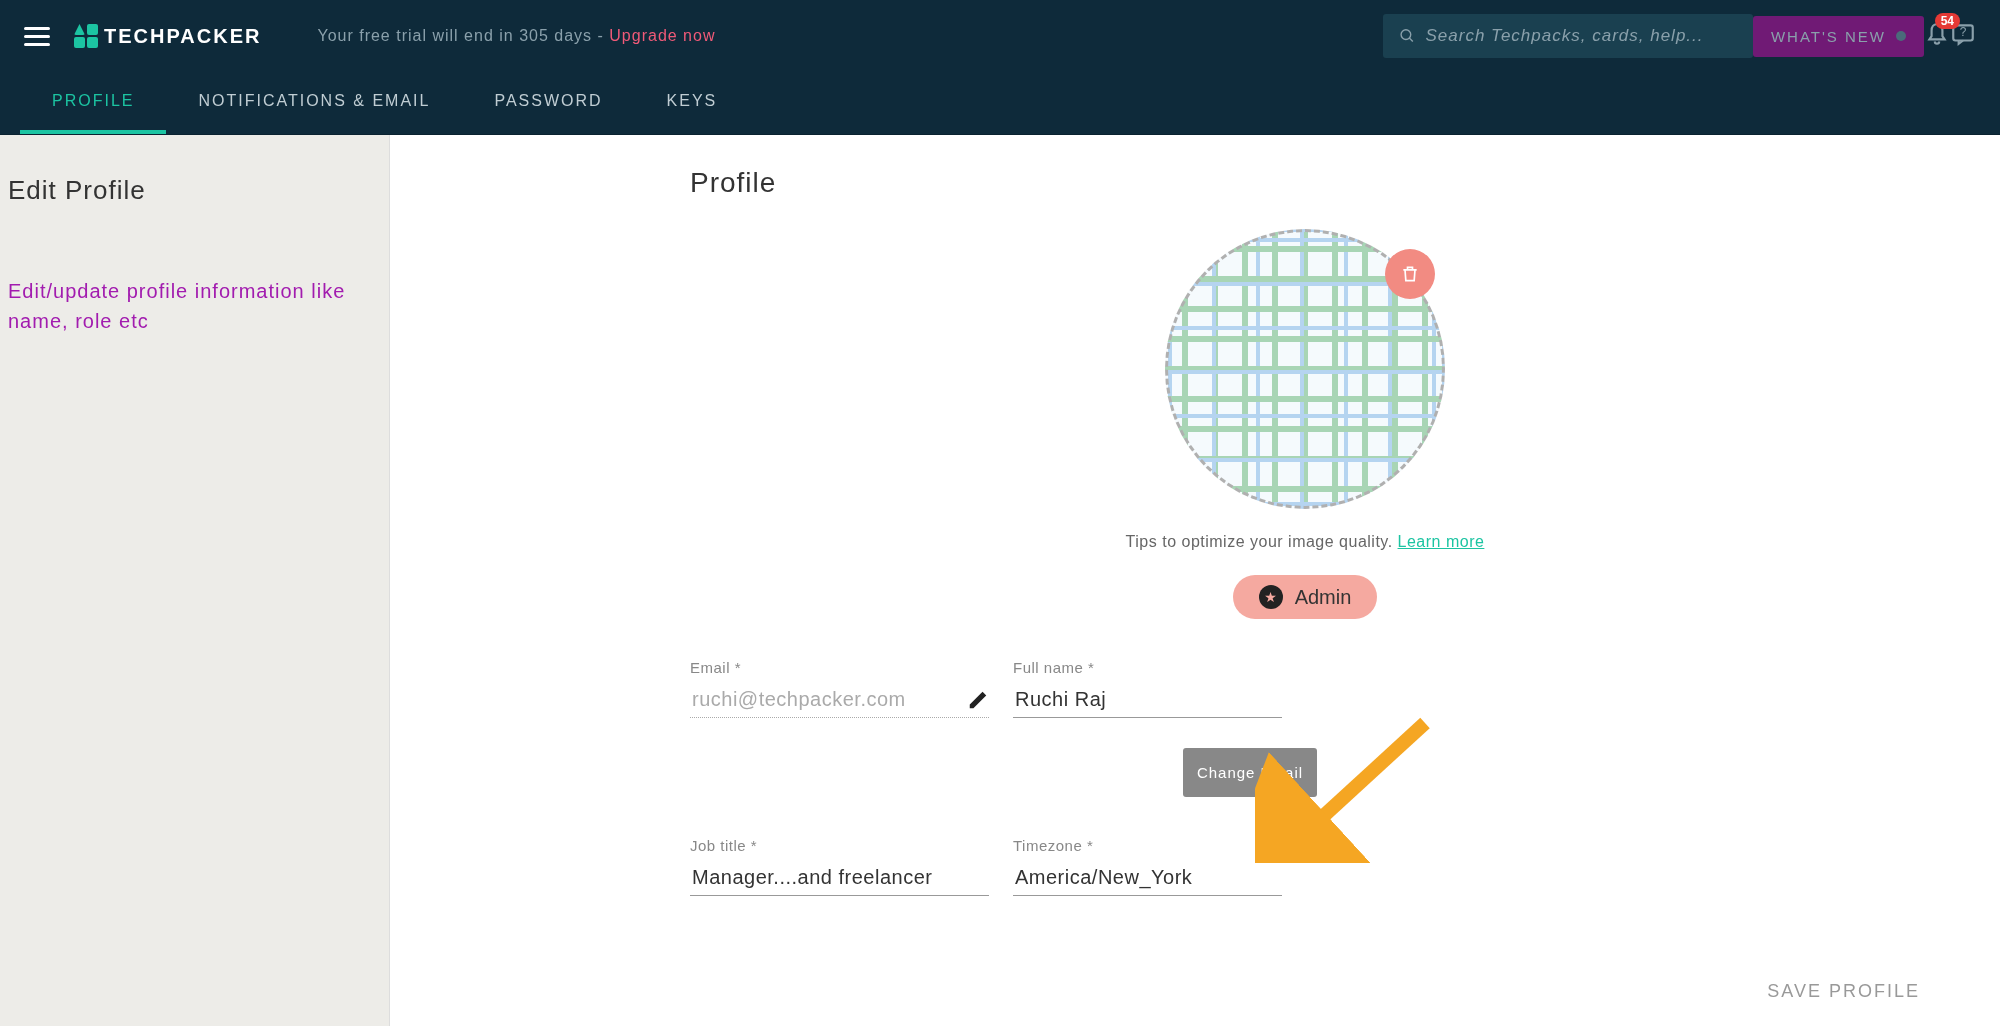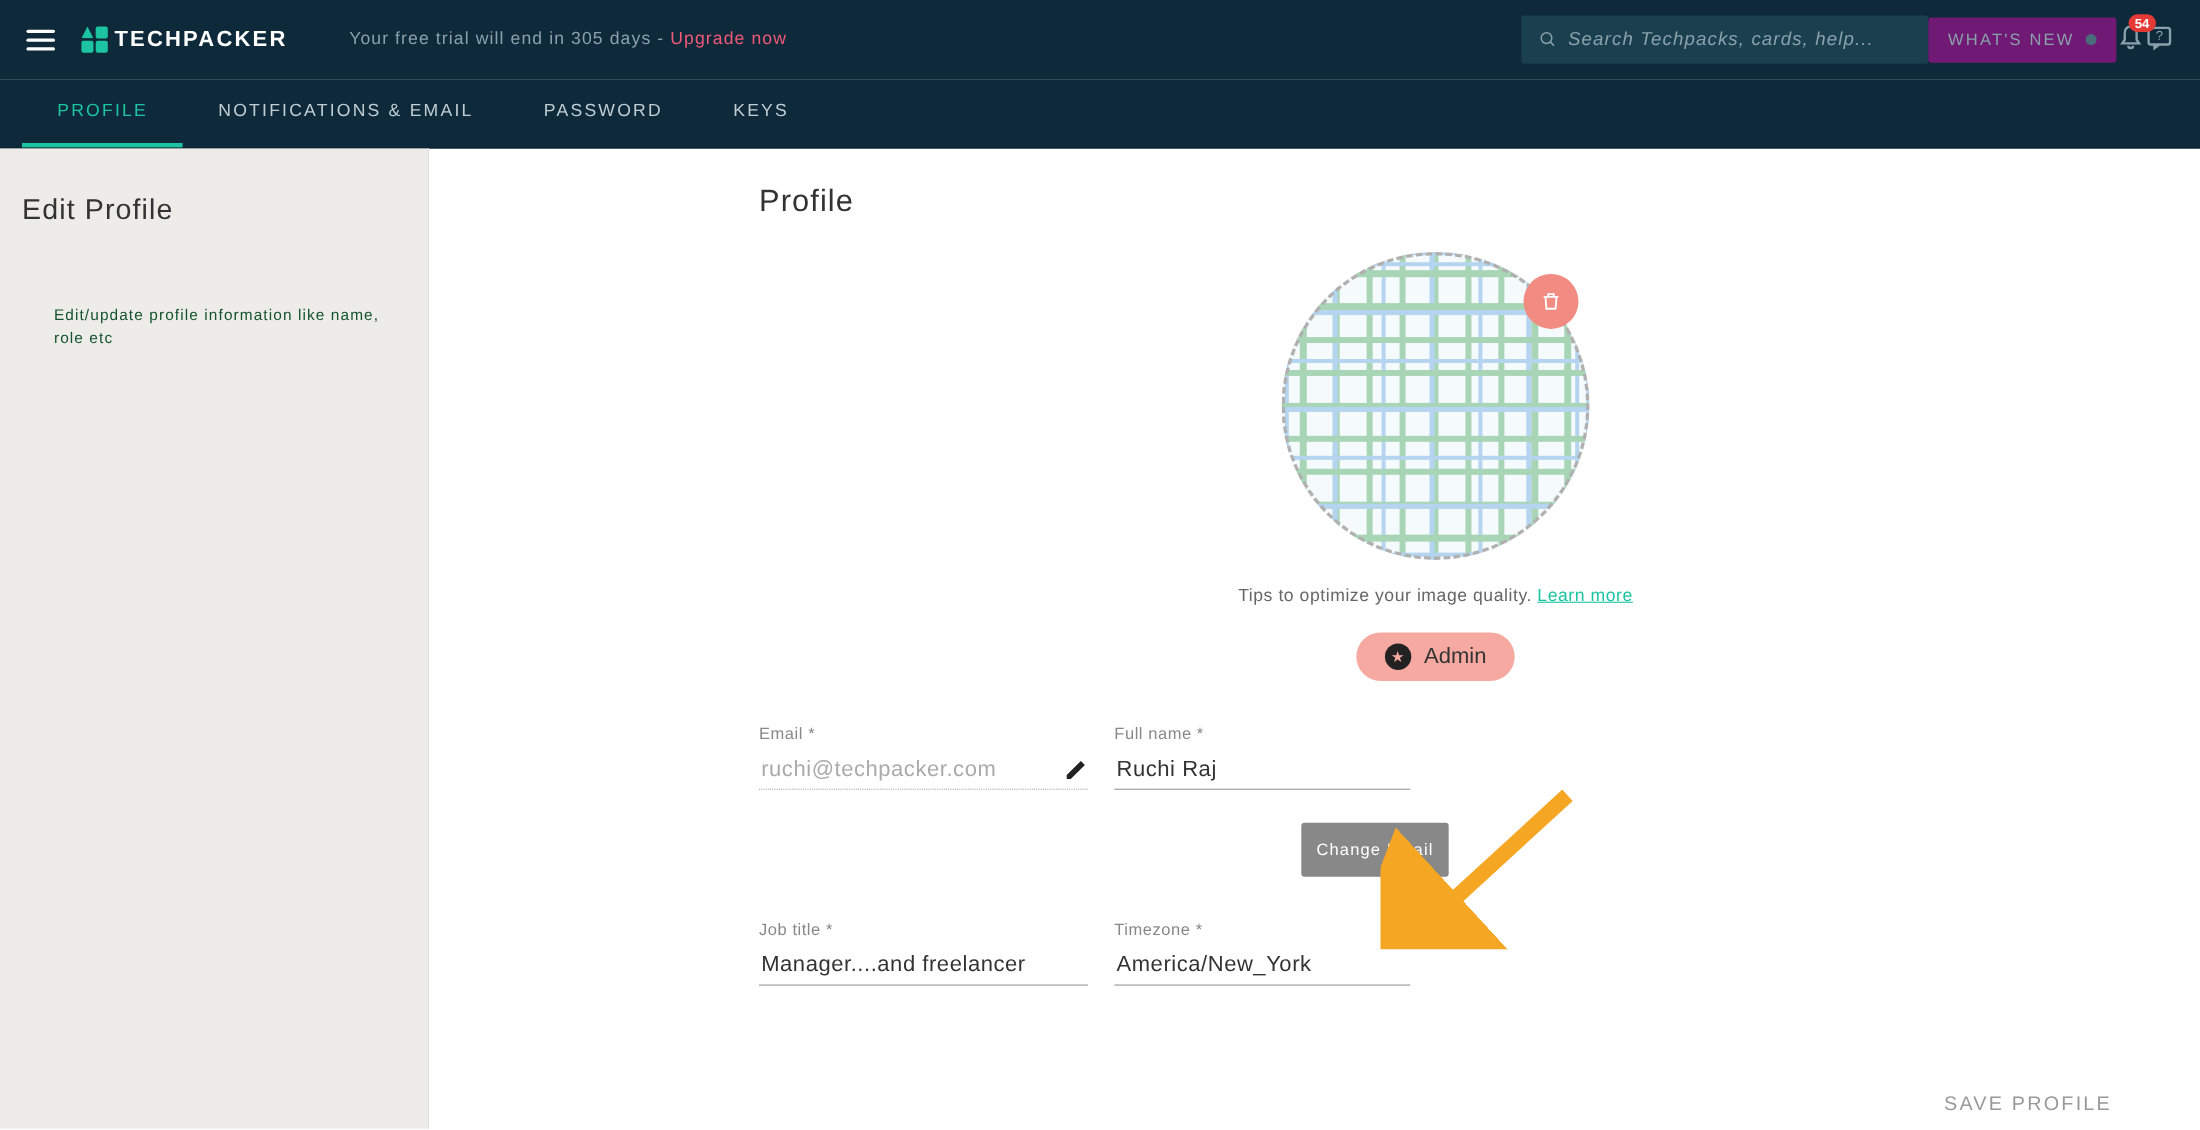--- a/index.html
+++ b/index.html
@@ -160,35 +160,34 @@
     
     
     .body {
       display: flex;
       height: calc(100% - 72px - 64px);
     }
     .sidebar {
       width: 390px;
       background: #edece8;
       border-right: 1px solid #ddd;
-      padding: 40px 20px;
+      padding: 40px 8px;
     }
     .sidebar h2 {
       font-size: 26px;
       font-weight: 400;
       letter-spacing: 1px;
       color: #333;
       margin-bottom: 70px;
     }
     .sidebar p {
-      font-size: 14px;
-      letter-spacing: 1px;
-      color: #14532d;
+      font-size: 20px;
+      letter-spacing: 1px;
+      color: #a21caf;
       line-height: 1.5;
-      margin-left: 29px;
     }
     
     .main {
       flex: 1;
       padding: 32px 80px 20px 300px;
       overflow-y: auto;
       position: relative;
     }
     .main h1 {
       font-size: 28px;
@@ -334,21 +333,21 @@
       border: none;
       padding: 16px 14px;
       font-size: 15px;
       letter-spacing: 1px;
       border-radius: 3px;
       cursor: pointer;
     }
     
     .footer {
       position: absolute;
-      bottom: 12px;
+      bottom: 24px;
       right: 80px;
     }
     .save-btn {
       color: #999;
       font-size: 18px;
       letter-spacing: 2px;
       background: none;
       border: none;
       cursor: pointer;
     }

